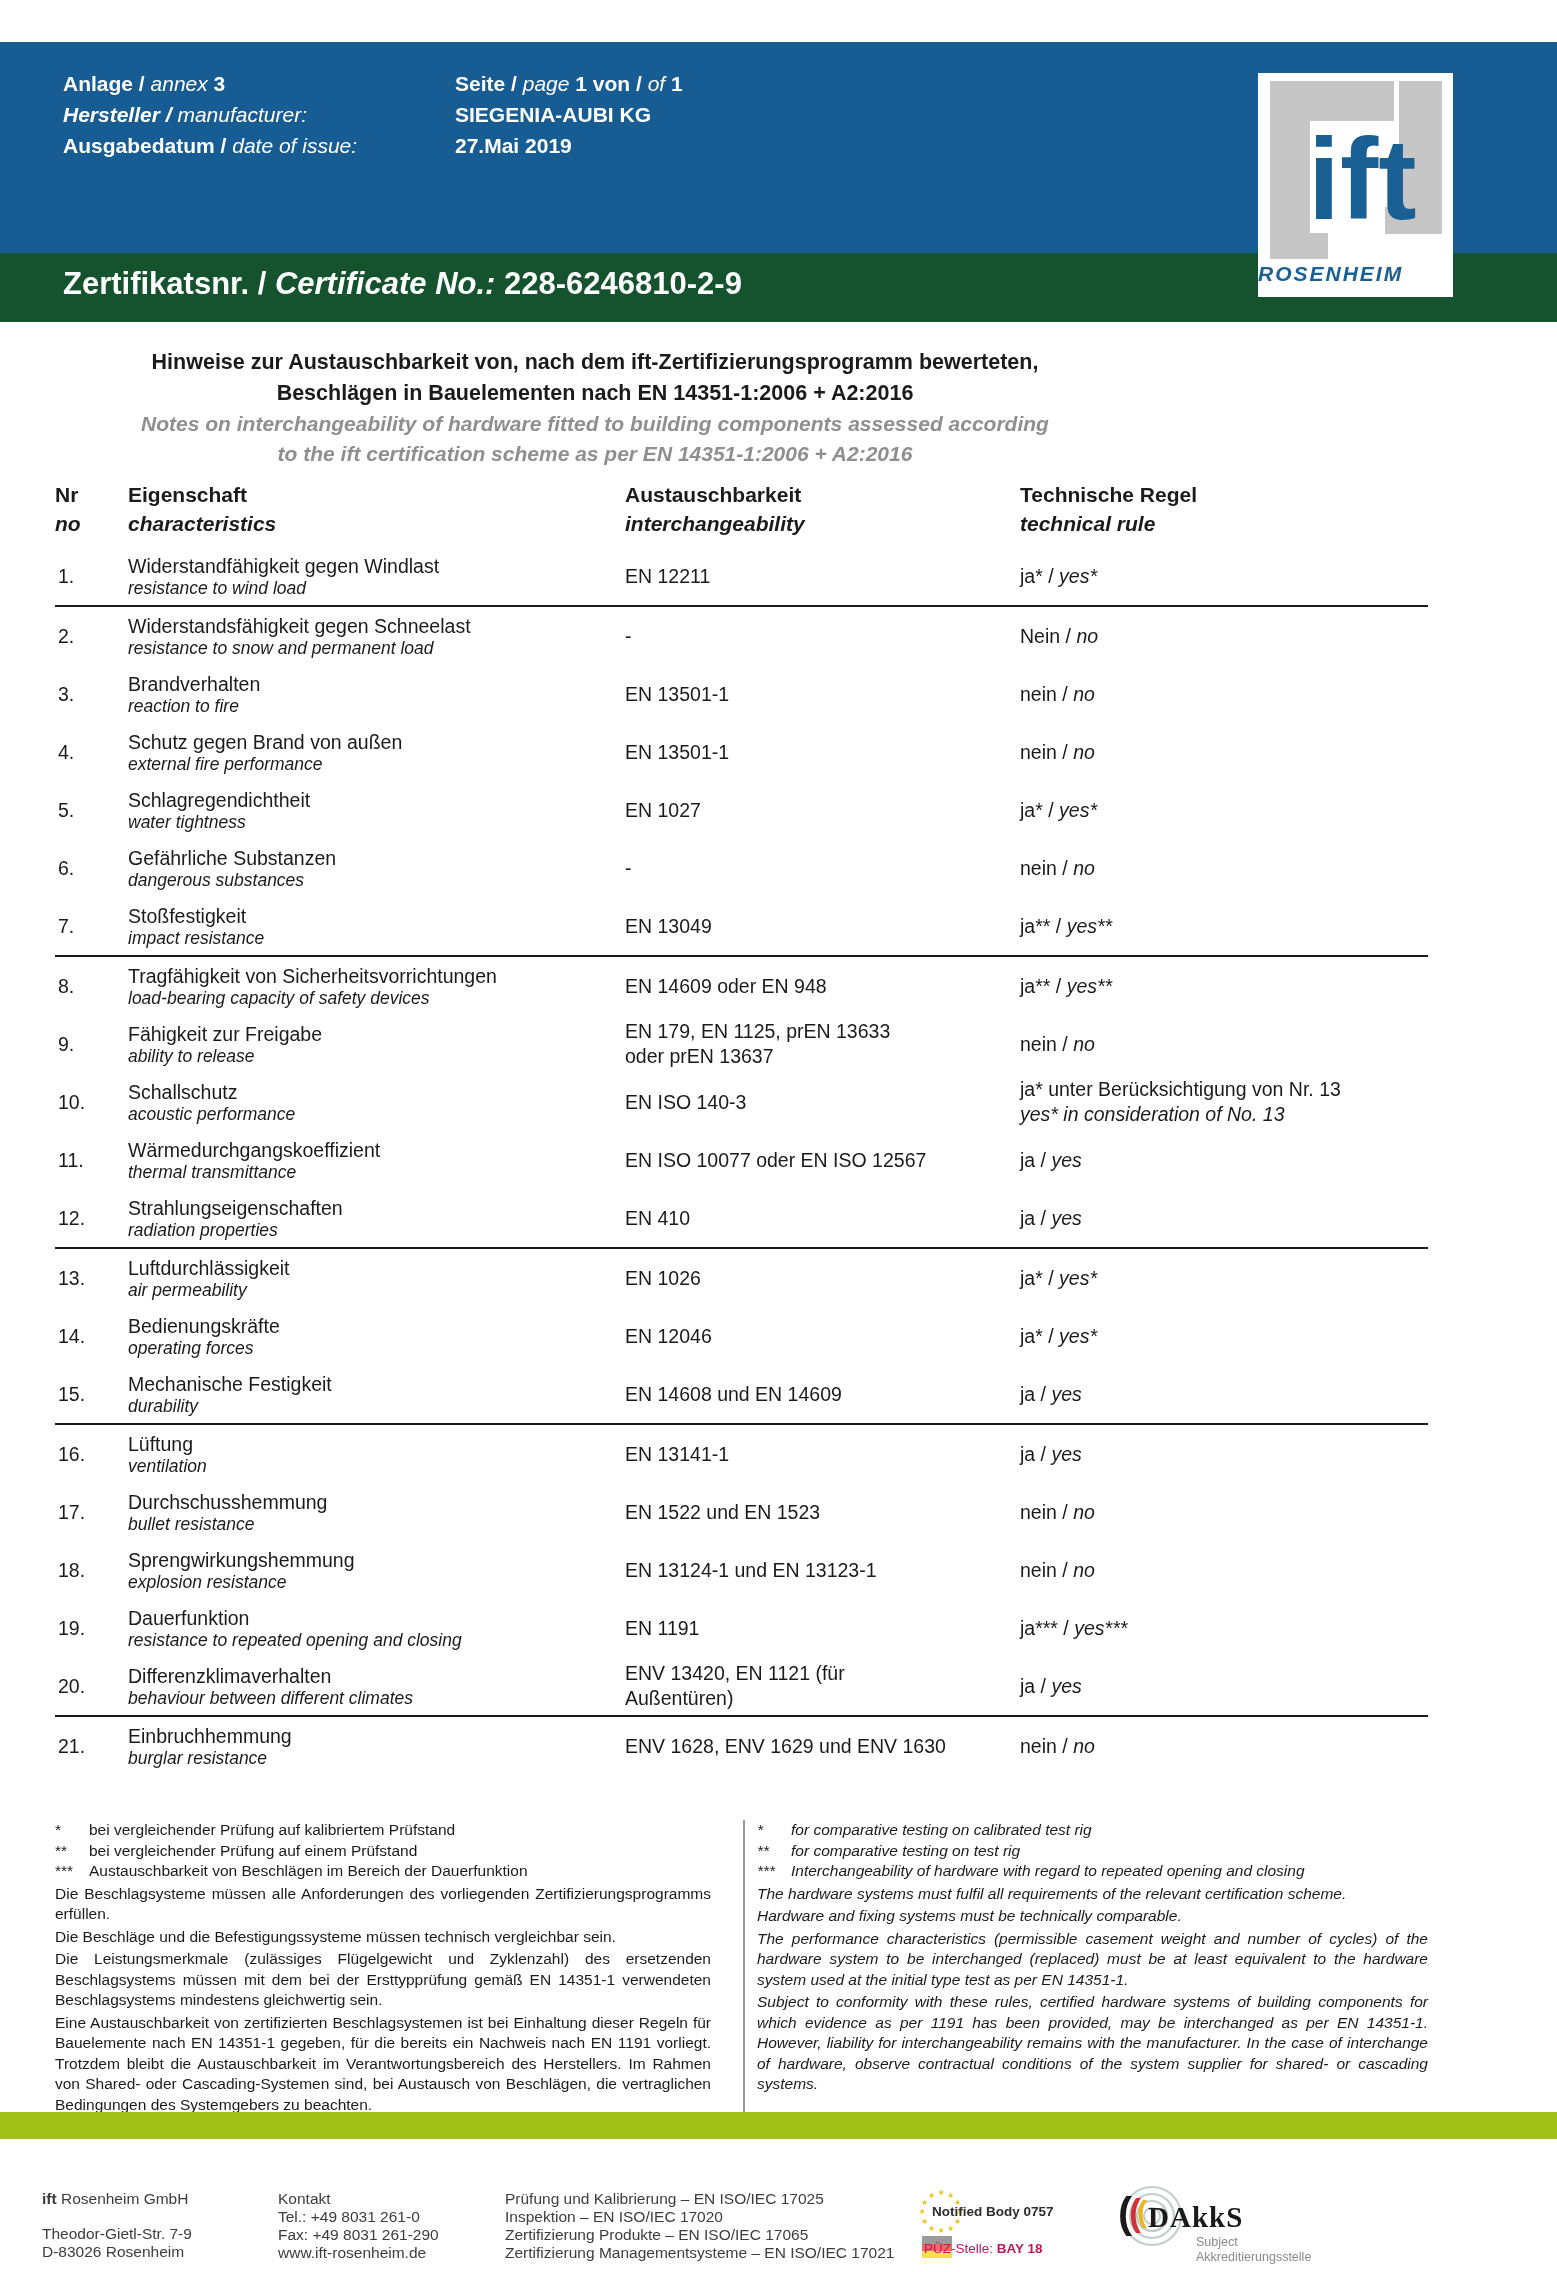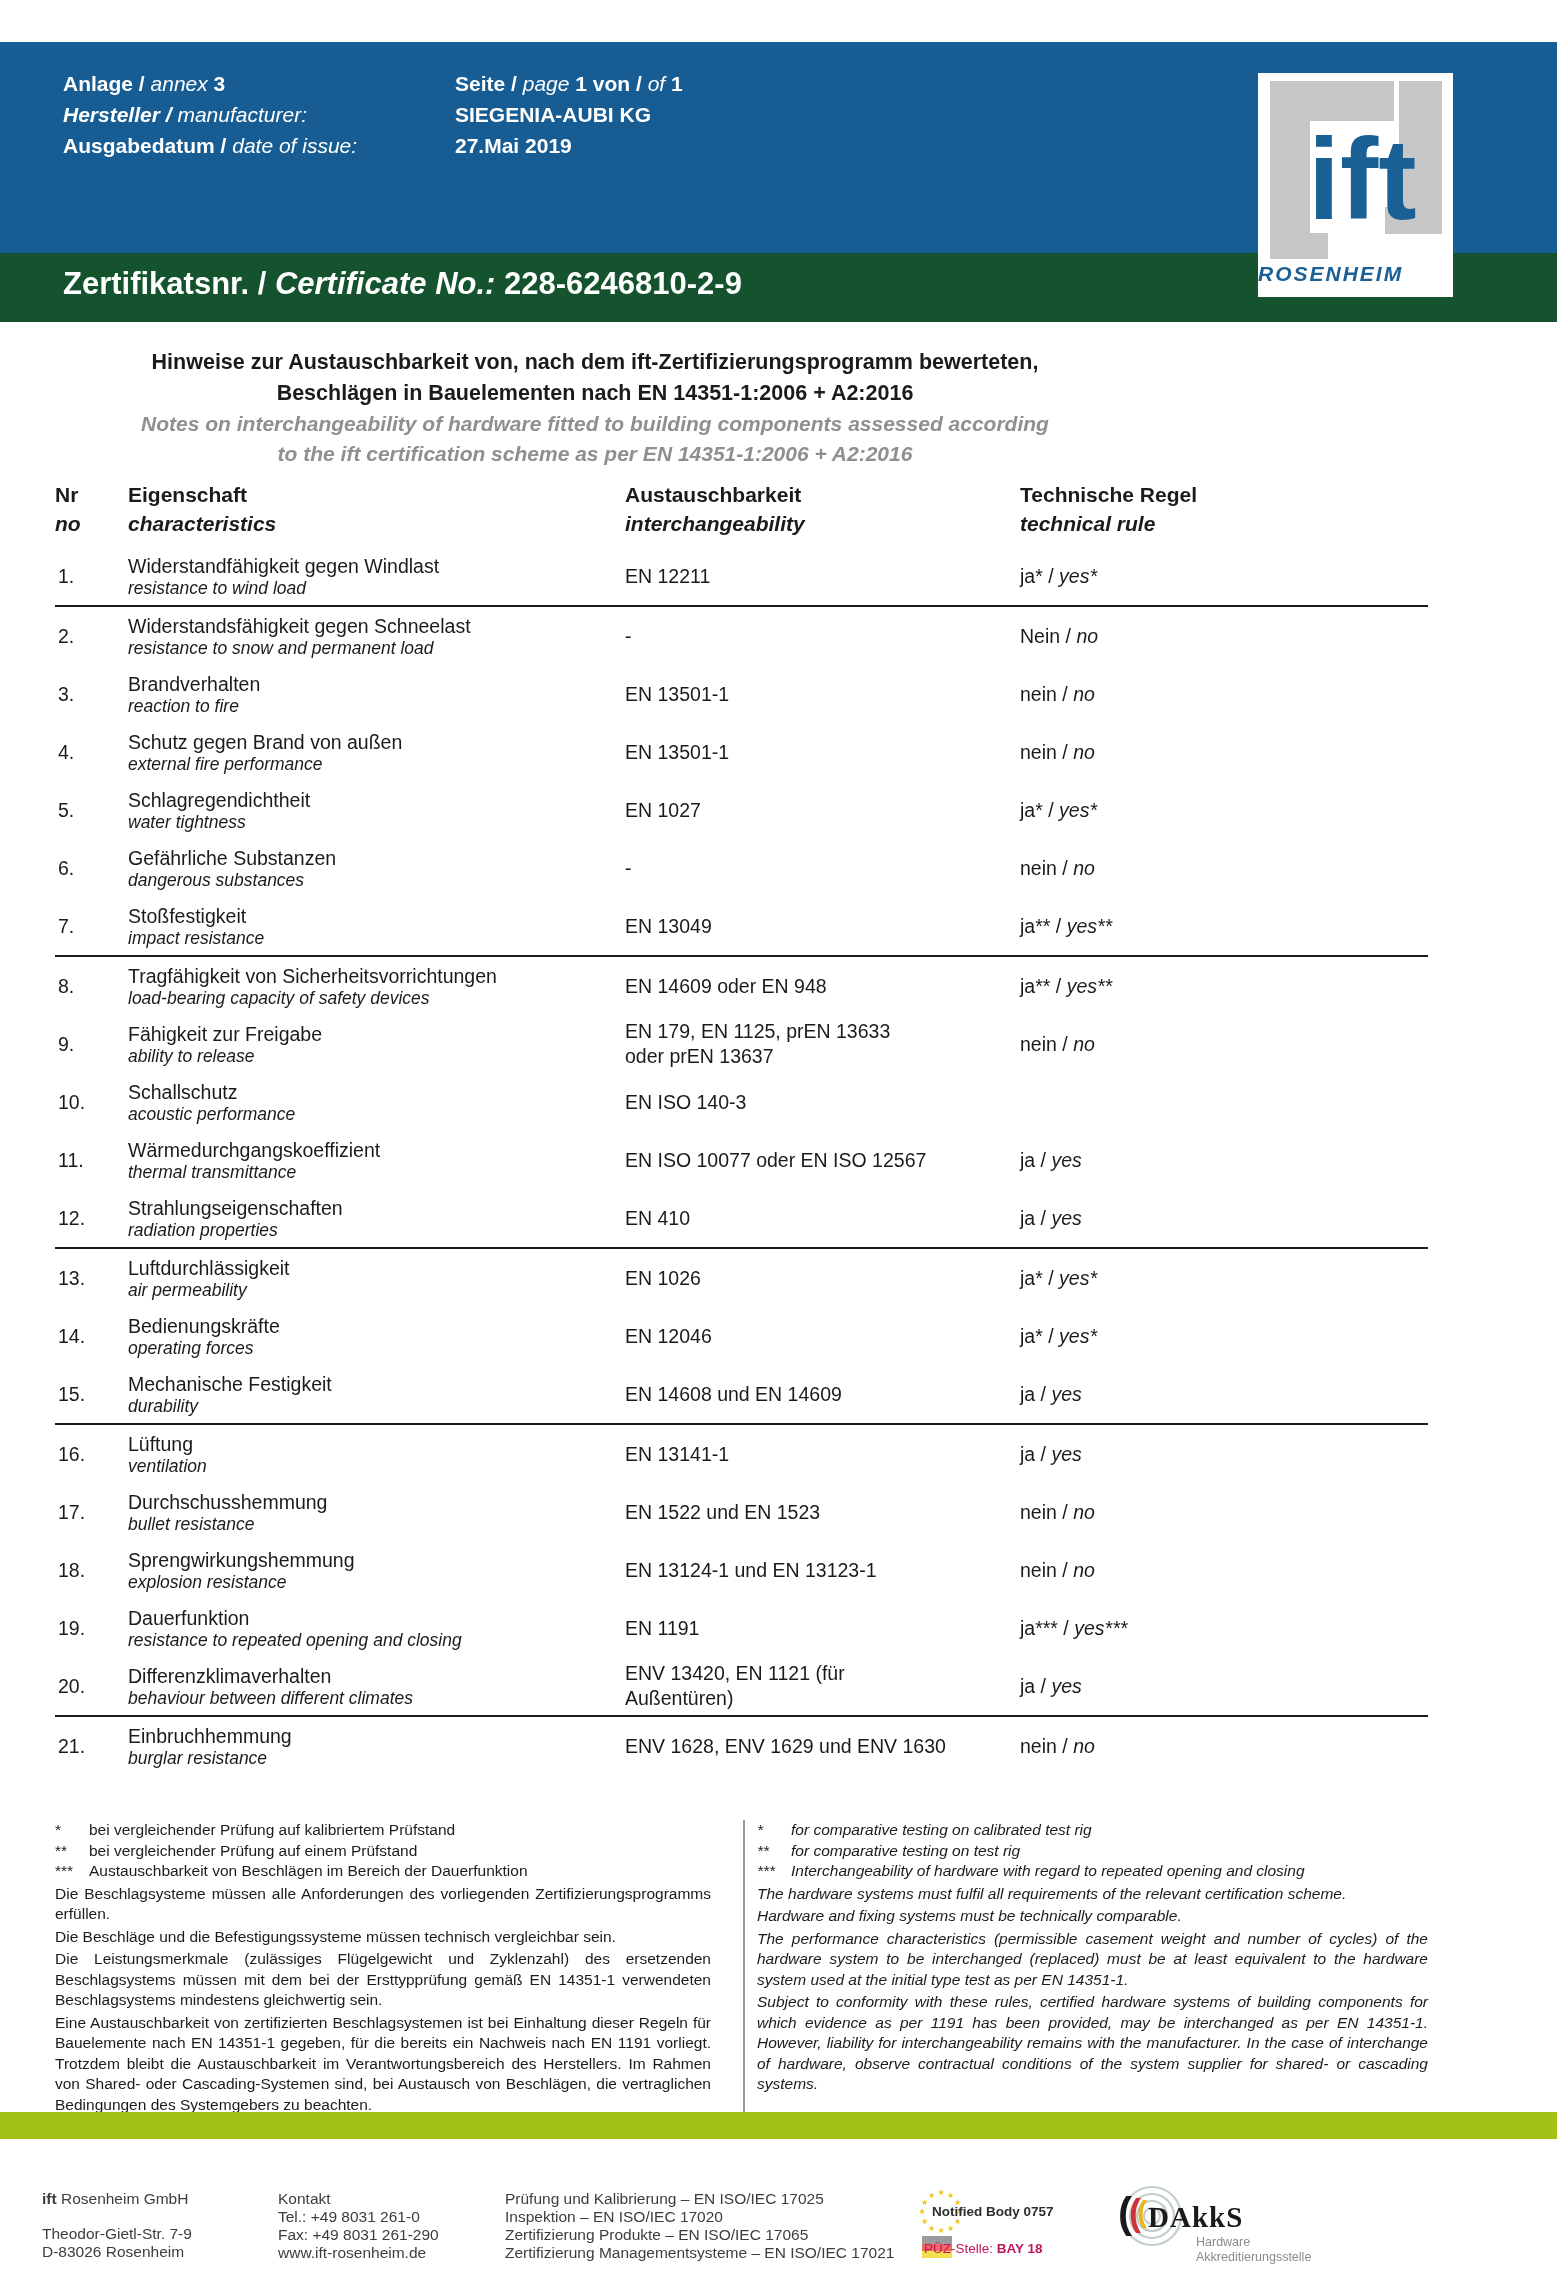--- a/index.html
+++ b/index.html
@@ -233,20 +233,21 @@
           <div class="cell-int"><span class="int-de">nein</span><span class="int-sep"> / </span><span class="int-en">no</span></div>
         </div>
 
         <div class="trow stacked">
           <div class="cell-nr">10.</div>
           <div class="cell-char">
             <div class="de">Schallschutz</div>
             <div class="en">acoustic performance</div>
           </div>
           <div class="cell-rule">EN ISO 140-3</div>
+          <div class="cell-int"><span class="int-de">ja* unter Berücksichtigung von Nr. 13</span><span class="int-en">yes* in consideration of No. 13</span></div>
         </div>
 
         <div class="trow">
           <div class="cell-nr">11.</div>
           <div class="cell-char">
             <div class="de">Wärmedurchgangskoeffizient</div>
             <div class="en">thermal transmittance</div>
           </div>
           <div class="cell-rule">EN ISO 10077 oder EN ISO 12567</div>
           <div class="cell-int"><span class="int-de">ja</span><span class="int-sep"> / </span><span class="int-en">yes</span></div>
@@ -475,18 +476,18 @@
         <circle cx="28" cy="33" r="15"></circle>
         <circle cx="28" cy="33" r="22"></circle>
         <circle cx="28" cy="33" r="29"></circle>
       </g>
     </svg>
     <div class="paren1">(</div>
     <div class="paren2">(</div>
     <div class="paren3">(</div>
     <div class="name">DAkkS</div>
     <div class="sub">
-      <div>Hardware</div>
+      <div>Subject</div>
       <div>Akkreditierungsstelle</div>
     </div>
   </div>
 
 </div>
 
 </body></html>

